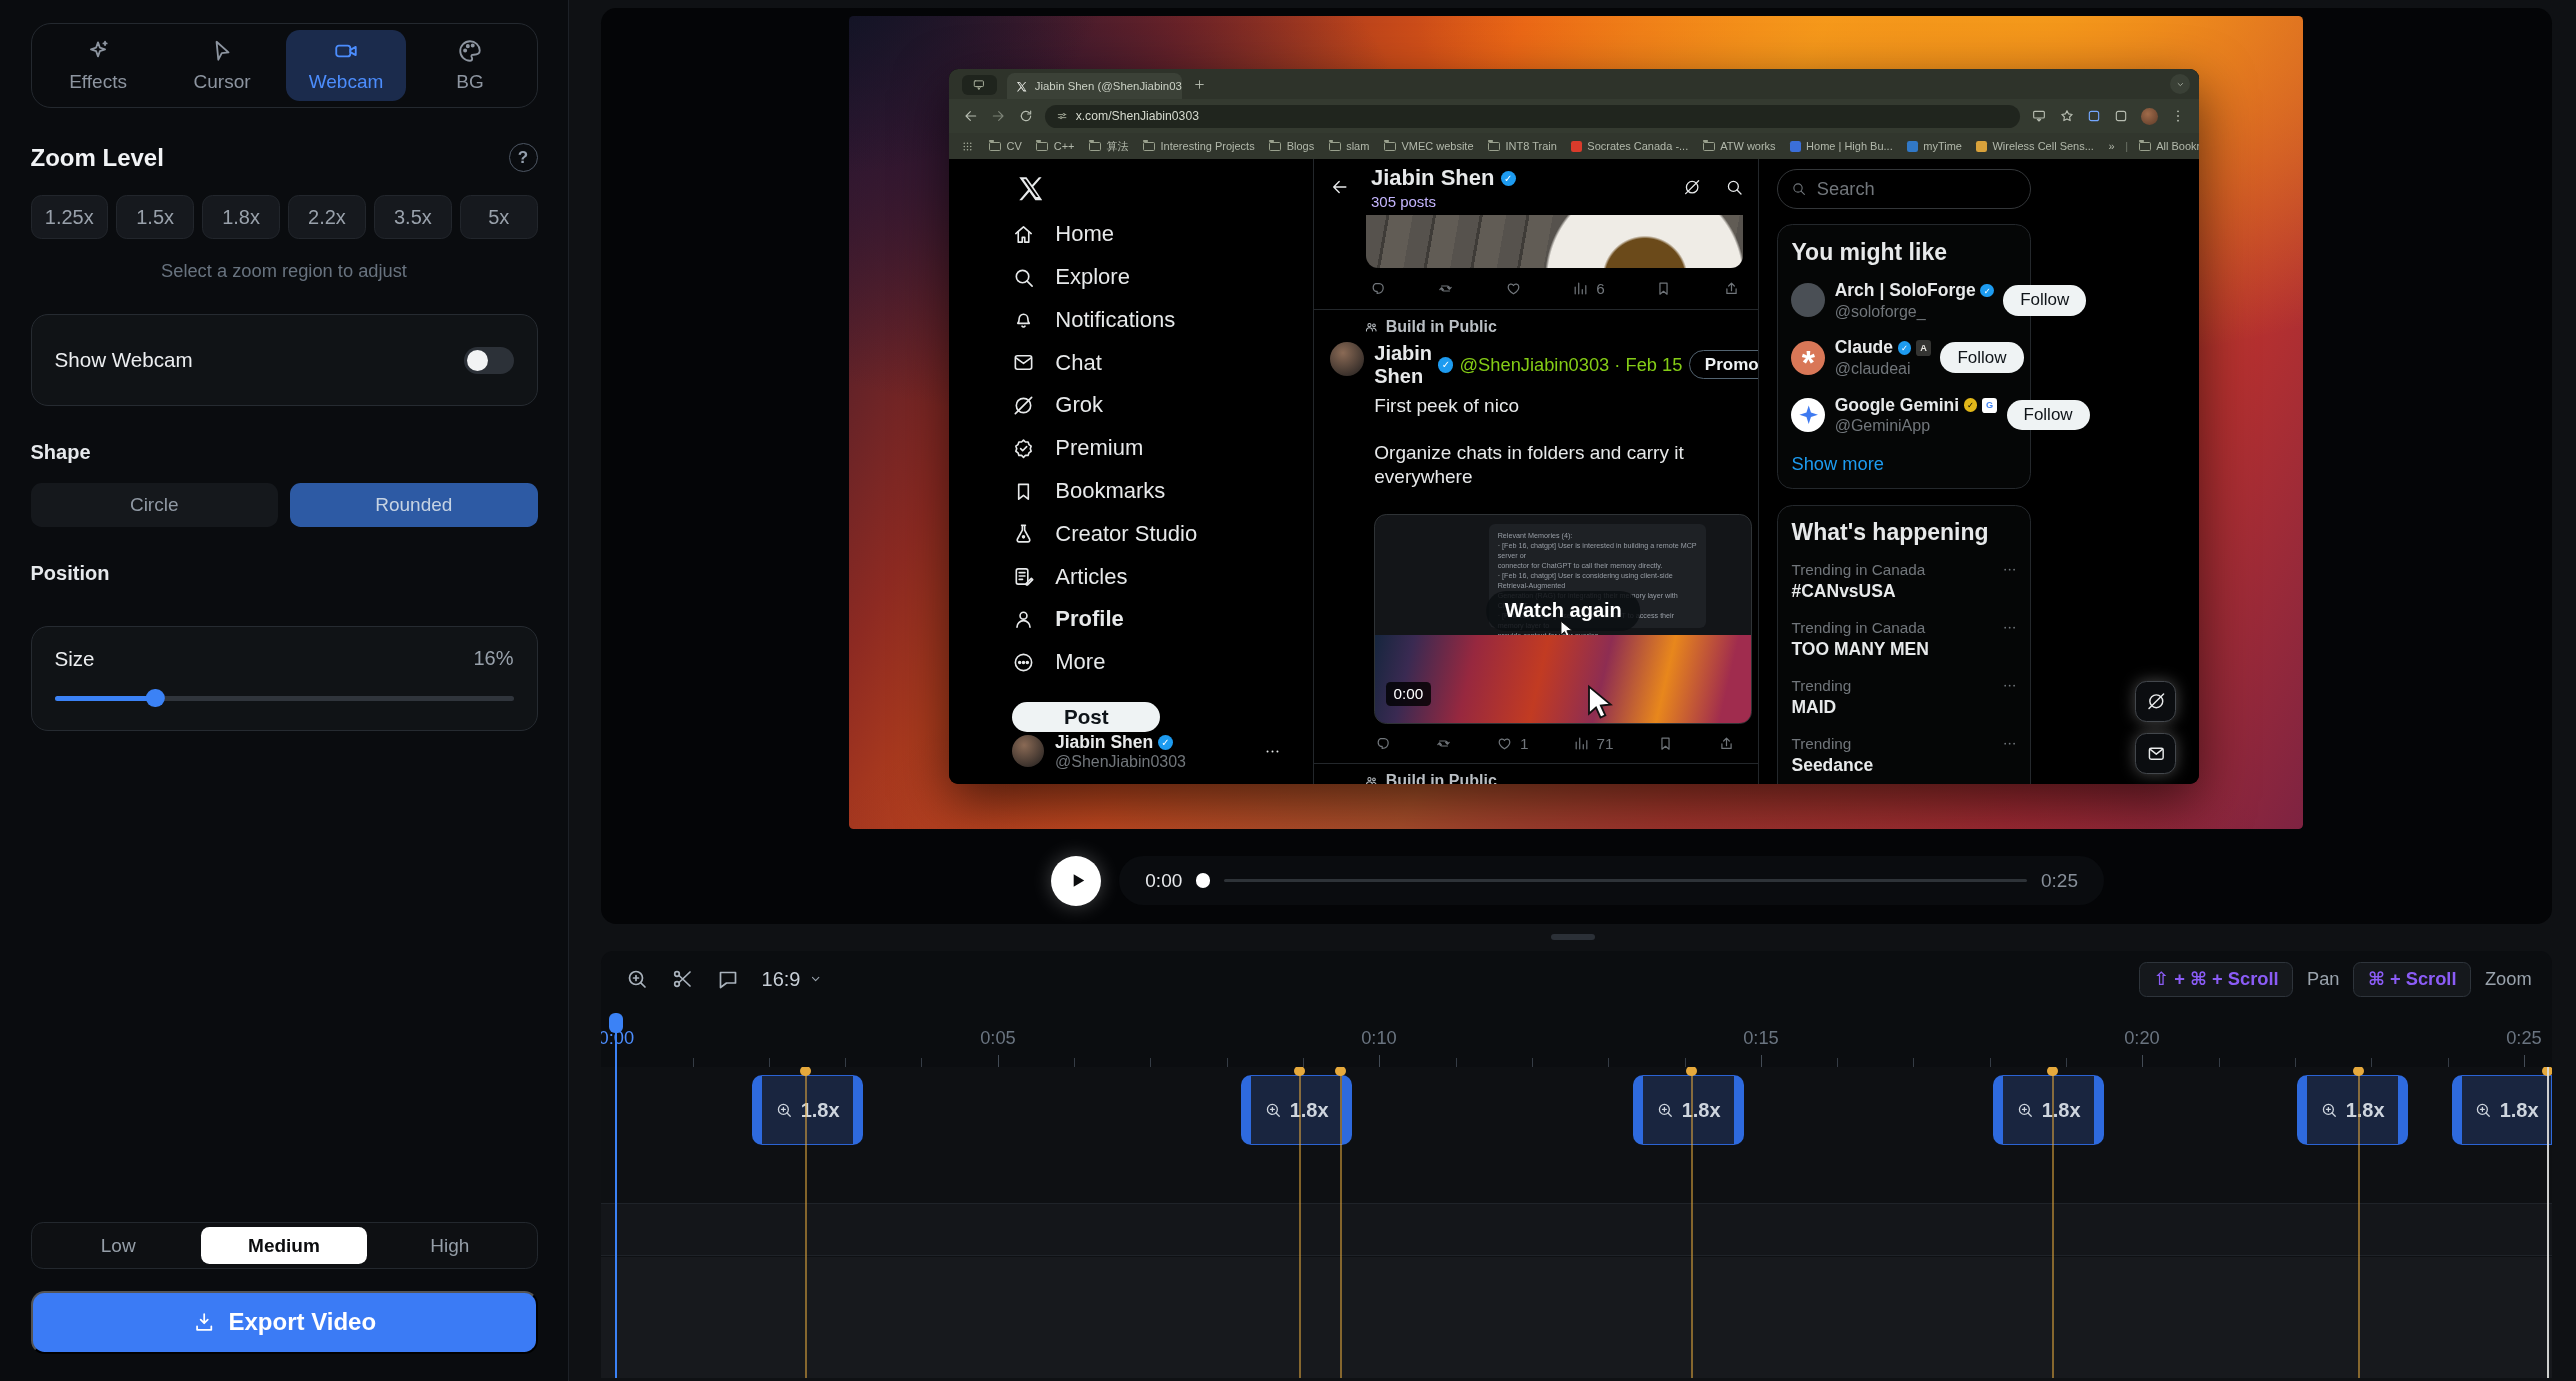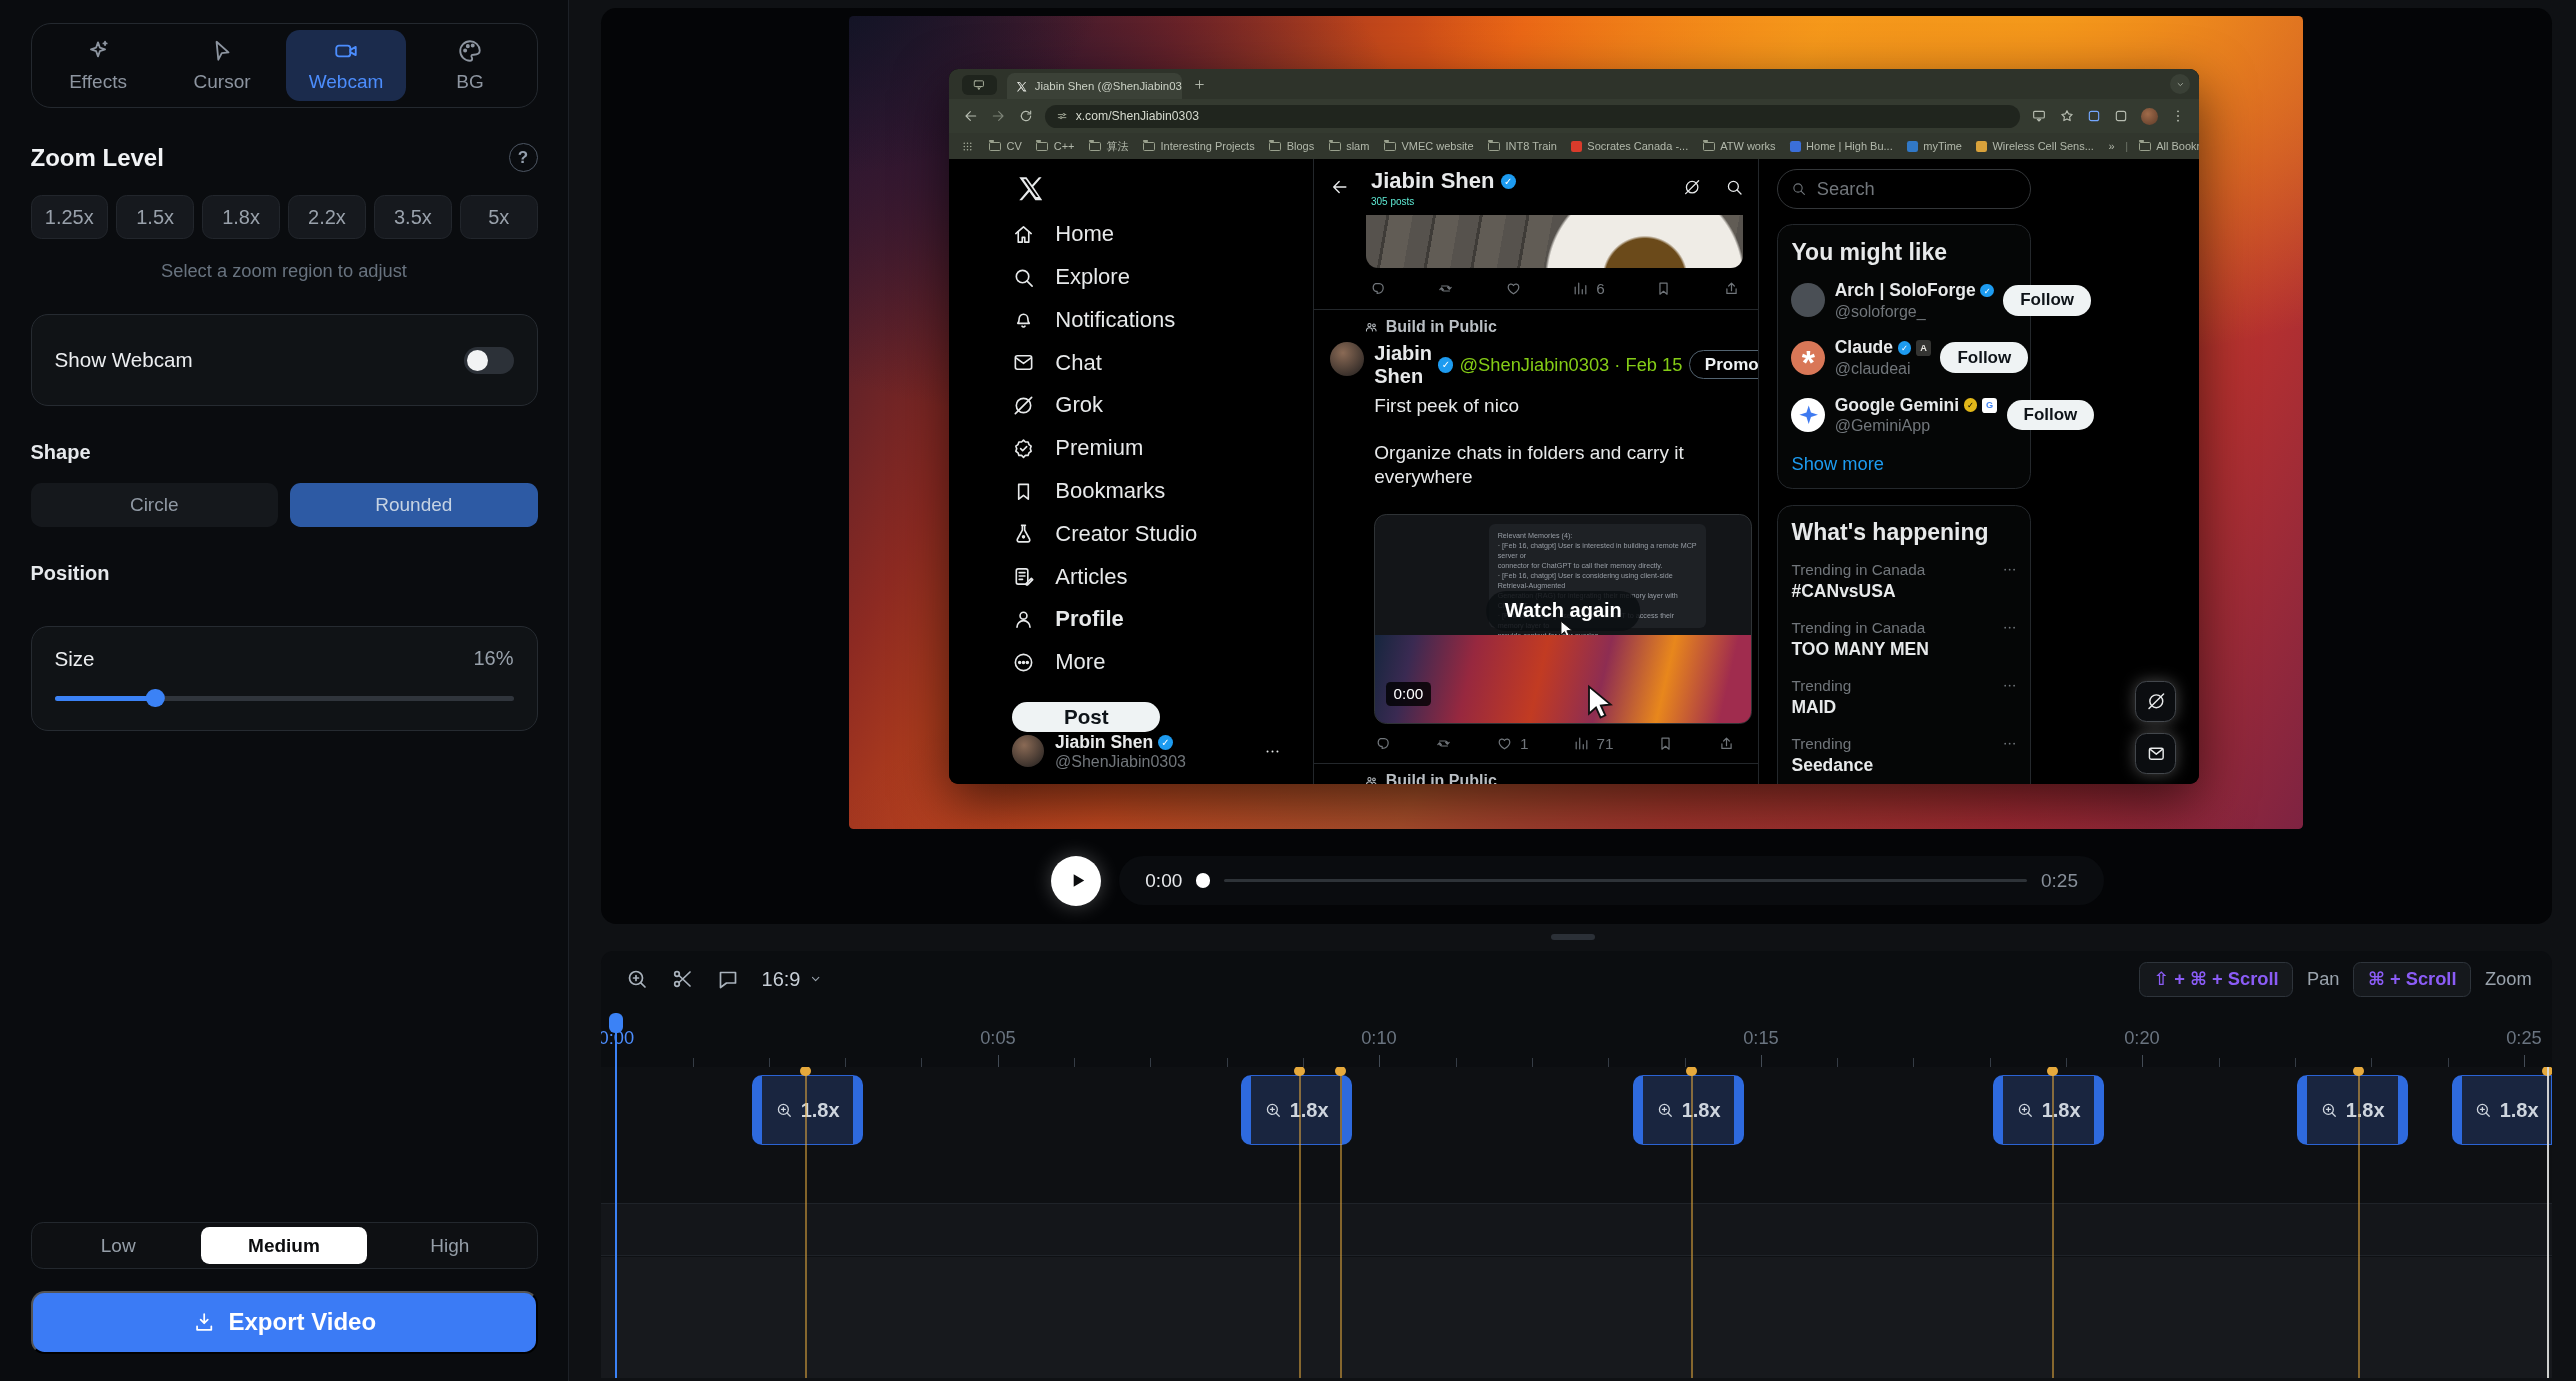--- a/index.html
+++ b/index.html
@@ -124,21 +124,21 @@
   .nav-account .dots { margin-left:auto; width:17px; height:17px; color:#e7e9ea; }
   .badge { width:15.3px; height:15.3px; border-radius:50%; background:#1d9bf0; color:#fff; font-size:10px;
     display:inline-flex; align-items:center; justify-content:center; flex:none; }
   .badge.gold { background:#e2b719; color:#000; }
 
   .x-main { width:446px; border-left:0.8px solid #23272b; border-right:0.8px solid #23272b;
     position:relative; display:flex; flex-direction:column; overflow:hidden; }
   .m-header { height:56px; display:flex; align-items:center; padding:0 15.3px; gap:21.4px; flex:none; }
   .m-header .back { width:20px; height:20px; color:#e7e9ea; }
   .mh-name { font-size:22px; font-weight:800; color:#e7e9ea; display:flex; align-items:center; gap:6.1px; }
-  .mh-meta { font-size:10px; color:#5eead4; margin-top:1.5px; }
+  .mh-meta { font-size:15px; color:#c4b5fd; margin-top:1.5px; }
   .mh-icons { margin-left:auto; display:flex; gap:23px; color:#e7e9ea; }
   .mh-icons .ic { width:18.3px; height:18.3px; }
   .photo { margin:0 15.3px 0 52px; height:53px; border-radius:0 0 12.2px 12.2px; flex:none;
     background:
       radial-gradient(circle at 74% 120%, #6b4a1a 0%, #6b4a1a 14%, #efece6 15%, #efece6 34%, rgba(239,236,230,0) 35%),
       repeating-linear-gradient(100deg,#56524d 0 20px,#3e3b37 20px 23px,#615c55 23px 46px),
       #4a4744; }
   .act-row { height:41px; display:flex; align-items:center; justify-content:space-between;
     padding:0 18.3px 0 55px; color:#71767b; flex:none; }
   .act { display:flex; align-items:center; gap:6.9px; font-size:15.3px; }
@@ -188,21 +188,21 @@
   .search-pill .ic { width:15.3px; height:15.3px; }
   .search-pill span { font-size:18.3px; }
   .x-card { width:254px; border:1.1px solid #24282c; border-radius:15.3px; background:#050606; margin-top:15.3px; }
   .x-card-title { font-size:23px; font-weight:800; color:#e7e9ea; padding:13.7px 13.7px 6.1px; }
   .yml-row { display:flex; align-items:center; gap:9.2px; padding:8.4px 13.7px; }
   .yml-row .av { width:34px; height:34px; }
   .yml-name { display:flex; align-items:center; gap:4.6px; font-size:17.5px; font-weight:800; color:#e7e9ea; white-space:nowrap; }
   .yml-name .badge { width:13.7px; height:13.7px; font-size:8.4px; }
   .yml-handle { font-size:16px; color:#71767b; margin-top:1.5px; }
   .follow { margin-left:auto; height:30.5px; padding:0 17px; border-radius:15.3px; background:#eff3f4;
-    color:#0f1419; font-size:17px; font-weight:700; display:flex; align-items:center; flex:none; }
+    color:#0f1419; font-size:17px; font-weight:400; display:flex; align-items:center; flex:none; }
   .card-more { padding:9.2px 13.7px 13.7px; font-size:18.3px; color:#1d9bf0; }
   .trend { padding:8.4px 13.7px; position:relative; }
   .trend-ctx { font-size:15.3px; color:#71767b; }
   .trend-name { font-size:17.5px; font-weight:800; color:#e7e9ea; margin-top:2.3px; }
   .trend .dots { position:absolute; right:12.2px; top:9.2px; width:15.3px; height:15.3px; color:#71767b; }
   .float-btns { position:absolute; right:23px; bottom:10.7px; display:flex; flex-direction:column; gap:10.7px; }
   .fab { width:41px; height:41px; border-radius:11.4px; background:#0b0d10; border:0.8px solid #43474c;
     box-shadow:0 0 15.3px rgba(255,255,255,.28); display:flex; align-items:center; justify-content:center; color:#e7e9ea; }
   .fab .ic { width:20.6px; height:20.6px; }
 

